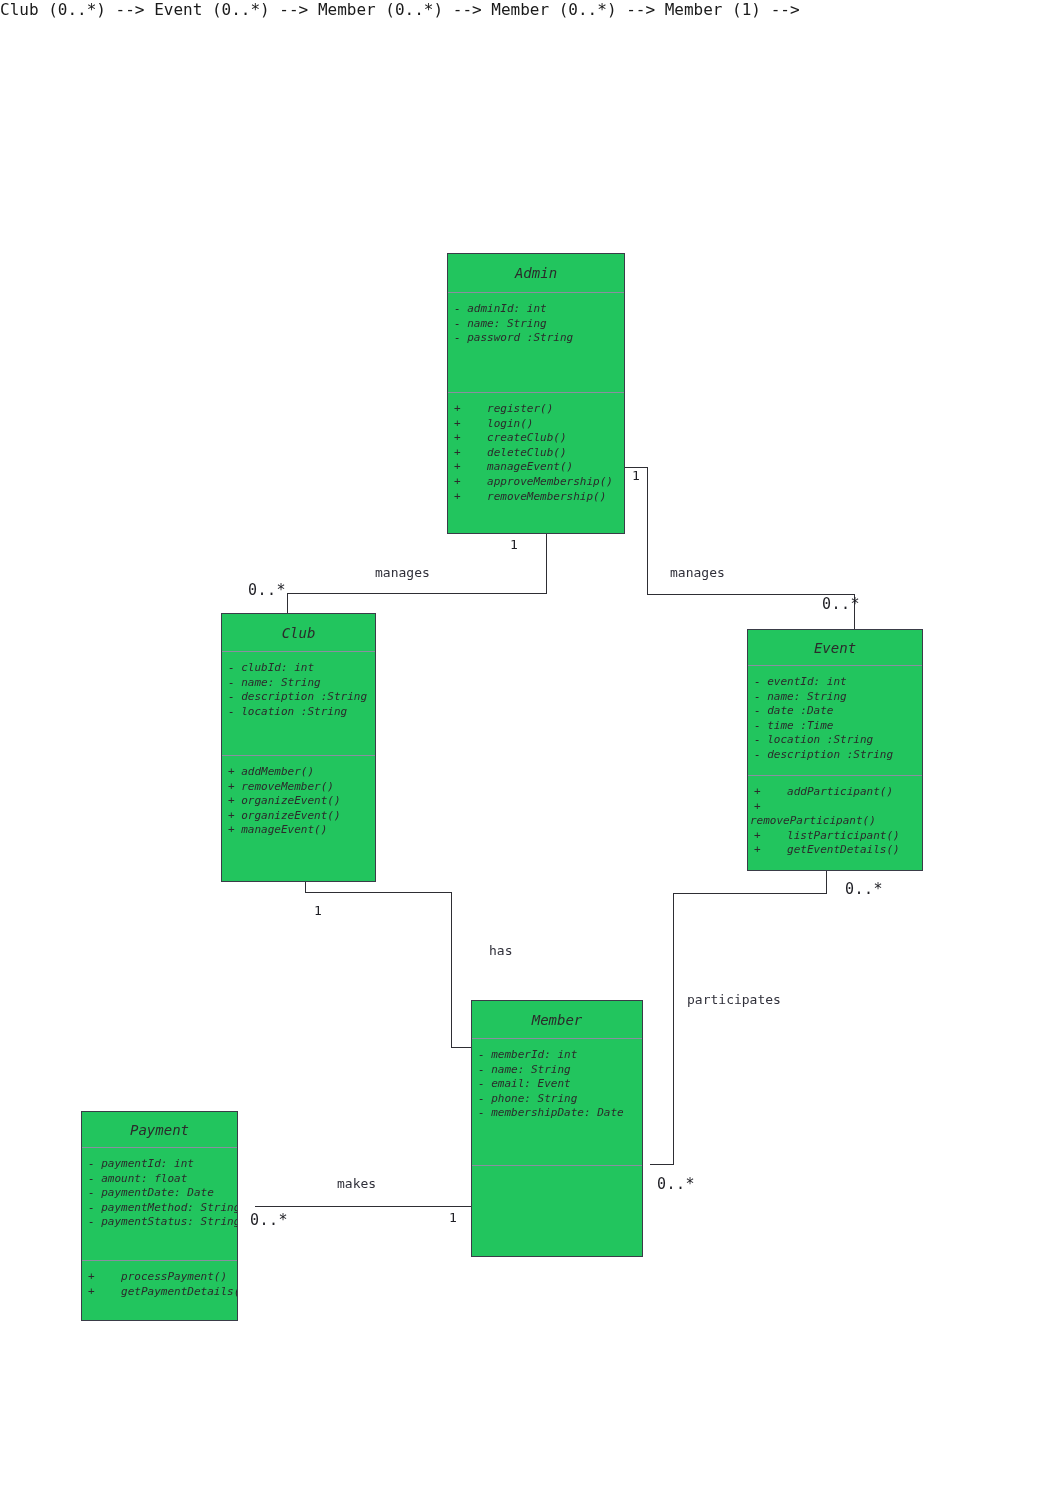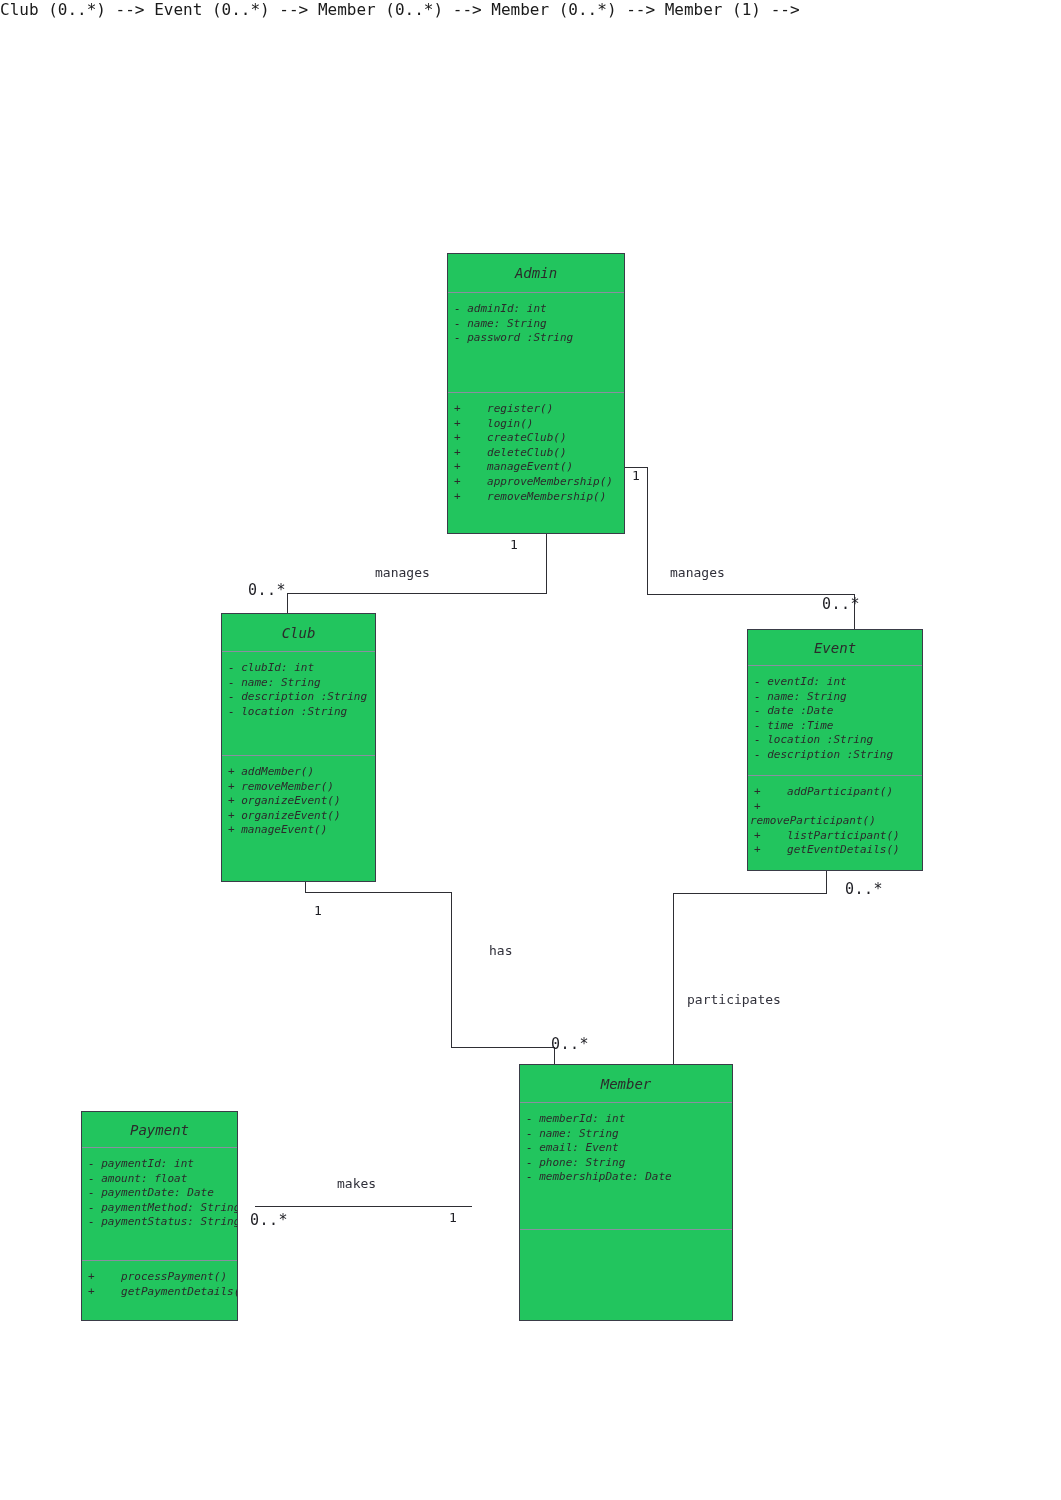--- a/index.html
+++ b/index.html
@@ -204,21 +204,21 @@
     <div class="uml-ops">
       <span class="member-row ops-row">+    addParticipant()</span>
       <span class="member-row ops-row">+</span>
       <span class="member-row" style="padding-left:2px;">removeParticipant()</span>
       <span class="member-row ops-row">+    listParticipant()</span>
       <span class="member-row ops-row">+    getEventDetails()</span>
     </div>
   </div>
 
   
-  <div class="uml-class" style="left:471px; top:1064px; width:214px; height:257px;margin-left:48px;">
+  <div class="uml-class" style="left:471px; top:1000px; width:172px; height:257px;">
     <div class="uml-name" style="height:38px;">Member</div>
     <div class="uml-attrs" style="height:127px;">
       <span class="member-row">- memberId: int</span>
       <span class="member-row">- name: String</span>
       <span class="member-row">- email: Event</span>
       <span class="member-row">- phone: String</span>
       <span class="member-row">- membershipDate: Date</span>
     </div>
   </div>
 

